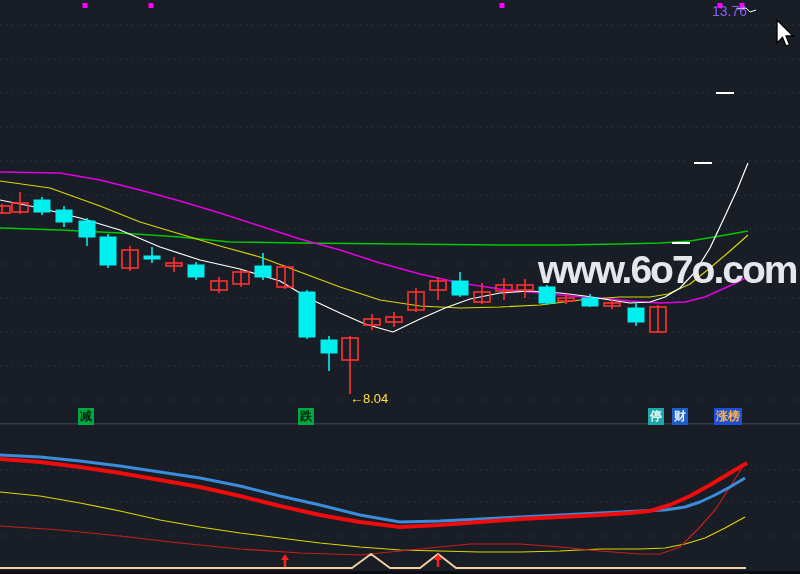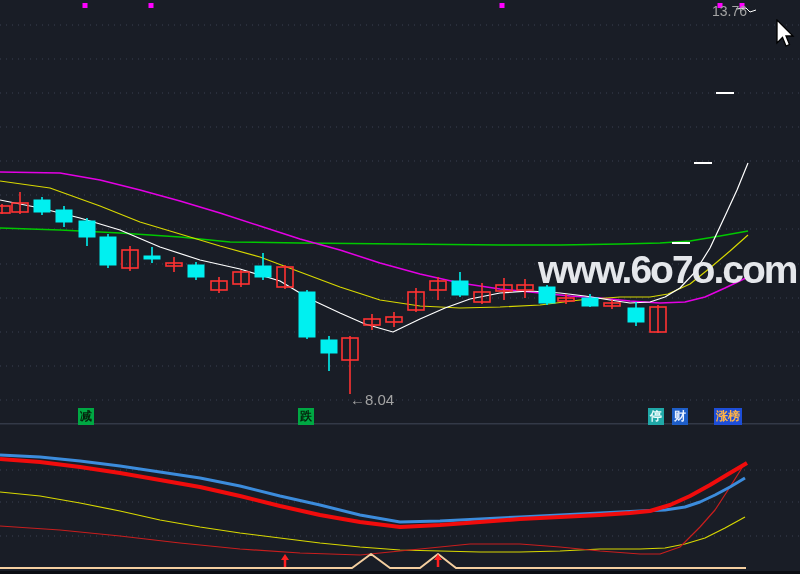--- a/index.html
+++ b/index.html
@@ -2,22 +2,22 @@
 <html><head>
 <meta charset="utf-8">
 <style>
   html,body{margin:0;padding:0;background:#10131a;}
   #screen{position:relative;width:800px;height:574px;background:#191d26;overflow:hidden;
           font-family:"Liberation Sans","DejaVu Sans",sans-serif;}
   #chart{position:absolute;left:0;top:0;}
   .overlay{position:absolute;white-space:nowrap;}
   #watermark{left:538px;top:248px;font-size:39px;font-weight:bold;color:#eef0f4;
              letter-spacing:-2px;opacity:.96;}
-  #price-high{left:712px;top:3px;font-size:14px;color:#a3a3a3;}
-  #price-low{left:350px;top:391px;font-size:15px;color:#a3a3a3;}
+  #price-high{left:712px;top:3px;font-size:14px;color:#8b5cf6;}
+  #price-low{left:350px;top:391px;font-size:13px;color:#fde047;}
   .sig-tag{position:absolute;top:408px;height:17px;line-height:17px;padding:0 2px;
            font-size:12px;font-weight:bold;}
   #cursor{position:absolute;left:774px;top:19px;}
 </style>
 </head>
 <body>
 
 <div id="screen">
   <svg id="chart" width="800" height="574">
       <line x1="0" y1="25" x2="800" y2="25" stroke="#3a4050" stroke-width="1" stroke-dasharray="1,5"></line>

